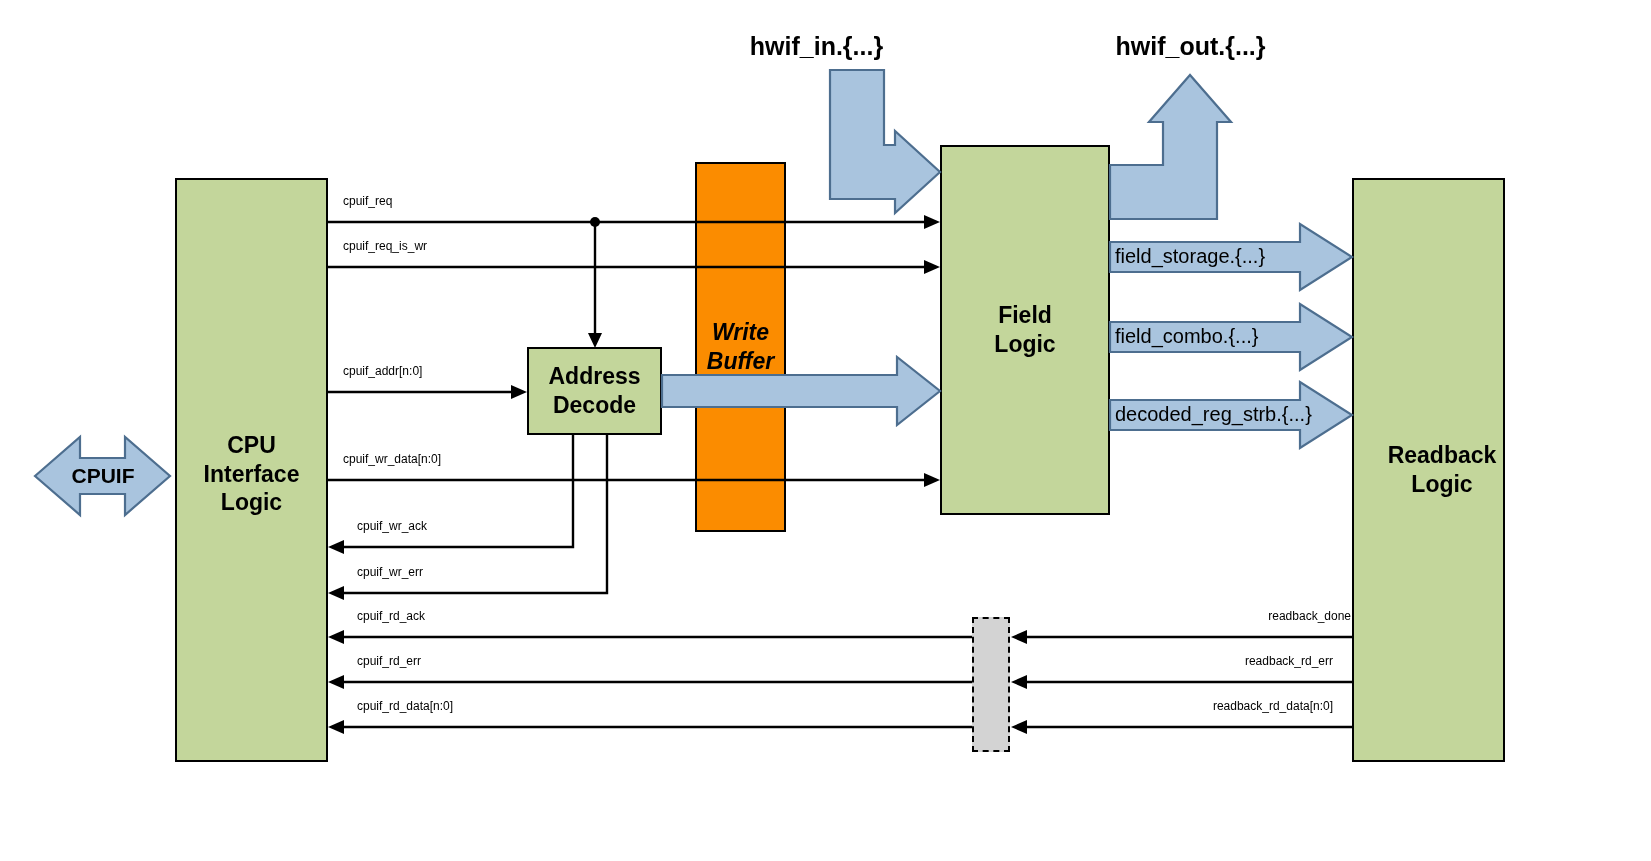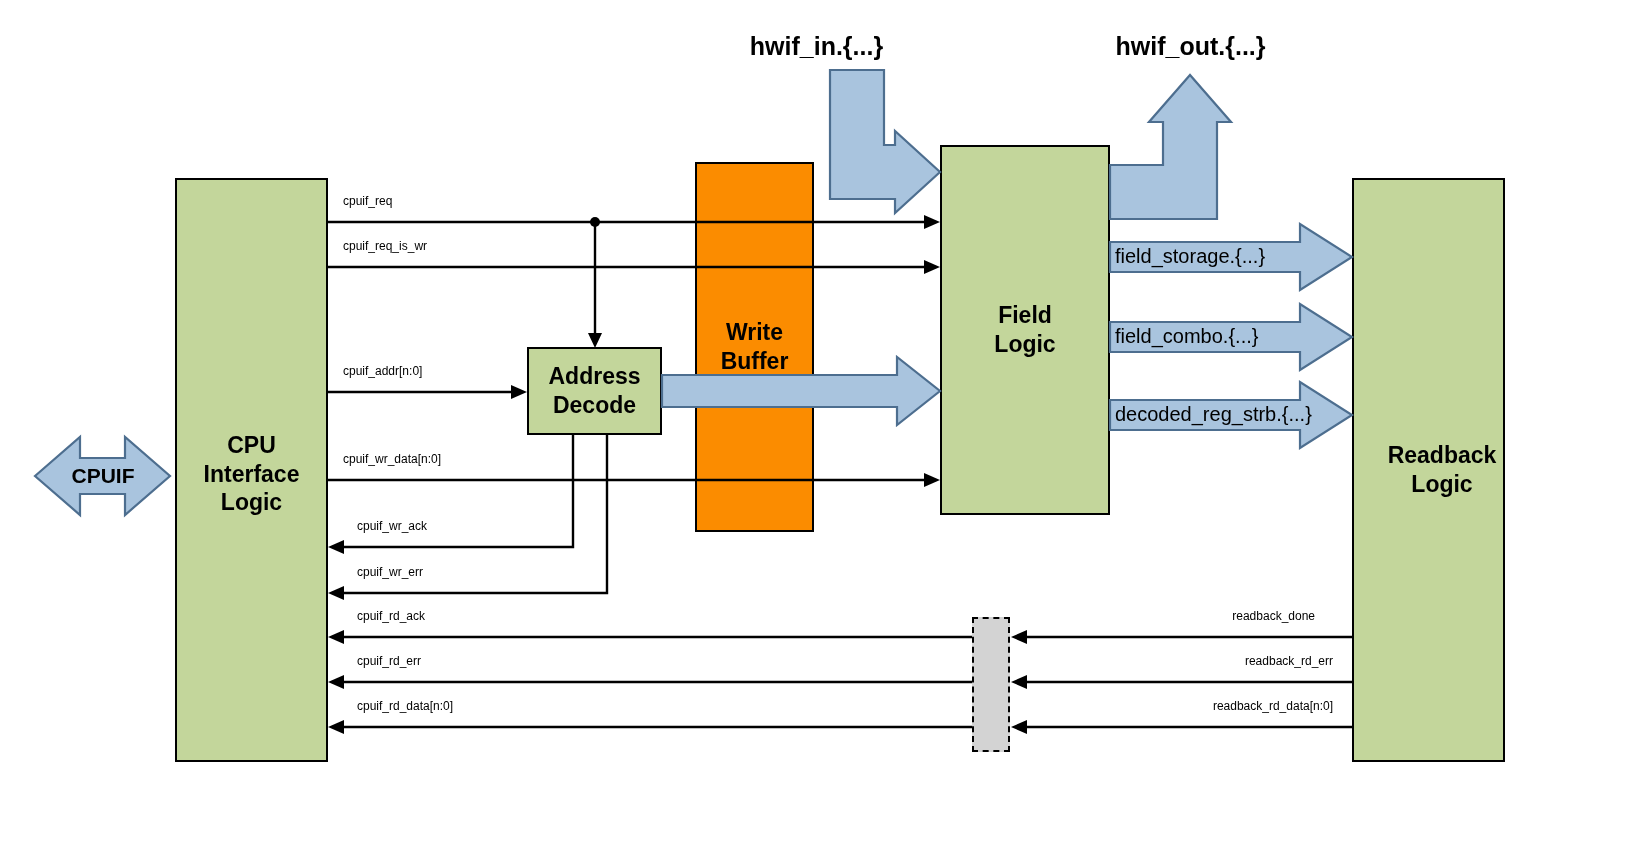--- a/index.html
+++ b/index.html
@@ -25,21 +25,21 @@
     display:flex;align-items:center;justify-content:center;text-align:center;
     font-weight:bold;font-size:23px;line-height:1.25;
   }
   .green{background:var(--block-green);}
   .orange{background:var(--block-orange);}
   .blabel{display:block;}
   .b-cpu      {left:175px;top:178px;width:153px;height:584px;}
   .b-cpu      .blabel{width:112px;margin-top:8px;}
   .b-addr     {left:527px;top:347px;width:135px;height:88px;}
   .b-addr     .blabel{width:105px;}
-  .b-wbuf     {left:695px;top:162px;width:119px;height:370px;}
+  .b-wbuf     {left:695px;top:162px;width:91px;height:370px;font-style:italic;}
   .b-wbuf     .blabel{width:75px;}
   .b-field    {left:940px;top:145px;width:170px;height:370px;}
   .b-field    .blabel{width:70px;}
   .b-readback {left:1352px;top:178px;width:153px;height:584px;padding-left:27px;}
   .b-readback .blabel{width:115px;}
   .retime{
     position:absolute;left:972px;top:617px;width:38px;height:135px;
     box-sizing:border-box;background:var(--retime-gray);border:2.5px dashed #000;
   }
   .sig{position:absolute;font-size:12px;white-space:nowrap;}
@@ -127,21 +127,21 @@
   <div class="sig" style="left:343px;top:194px">cpuif_req</div>
   <div class="sig" style="left:343px;top:239px">cpuif_req_is_wr</div>
   <div class="sig" style="left:343px;top:364px">cpuif_addr[n:0]</div>
   <div class="sig" style="left:343px;top:452px">cpuif_wr_data[n:0]</div>
   <div class="sig" style="left:357px;top:519px">cpuif_wr_ack</div>
   <div class="sig" style="left:357px;top:565px">cpuif_wr_err</div>
   <div class="sig" style="left:357px;top:609px">cpuif_rd_ack</div>
   <div class="sig" style="left:357px;top:654px">cpuif_rd_err</div>
   <div class="sig" style="left:357px;top:699px">cpuif_rd_data[n:0]</div>
 
-  <div class="sig rt" style="right:336px;top:609px">readback_done</div>
+  <div class="sig rt" style="right:300px;top:609px">readback_done</div>
   <div class="sig rt" style="right:318px;top:654px">readback_rd_err</div>
   <div class="sig rt" style="right:318px;top:699px">readback_rd_data[n:0]</div>
 
   <div class="buslabel" style="left:1115px;top:245px">field_storage.{...}</div>
   <div class="buslabel" style="left:1115px;top:325px">field_combo.{...}</div>
   <div class="buslabel" style="left:1115px;top:403px">decoded_reg_strb.{...}</div>
 
   <div class="portlabel p-cpuif">CPUIF</div>
   <div class="portlabel p-hwif-in">hwif_in.{...}</div>
   <div class="portlabel p-hwif-out">hwif_out.{...}</div>

